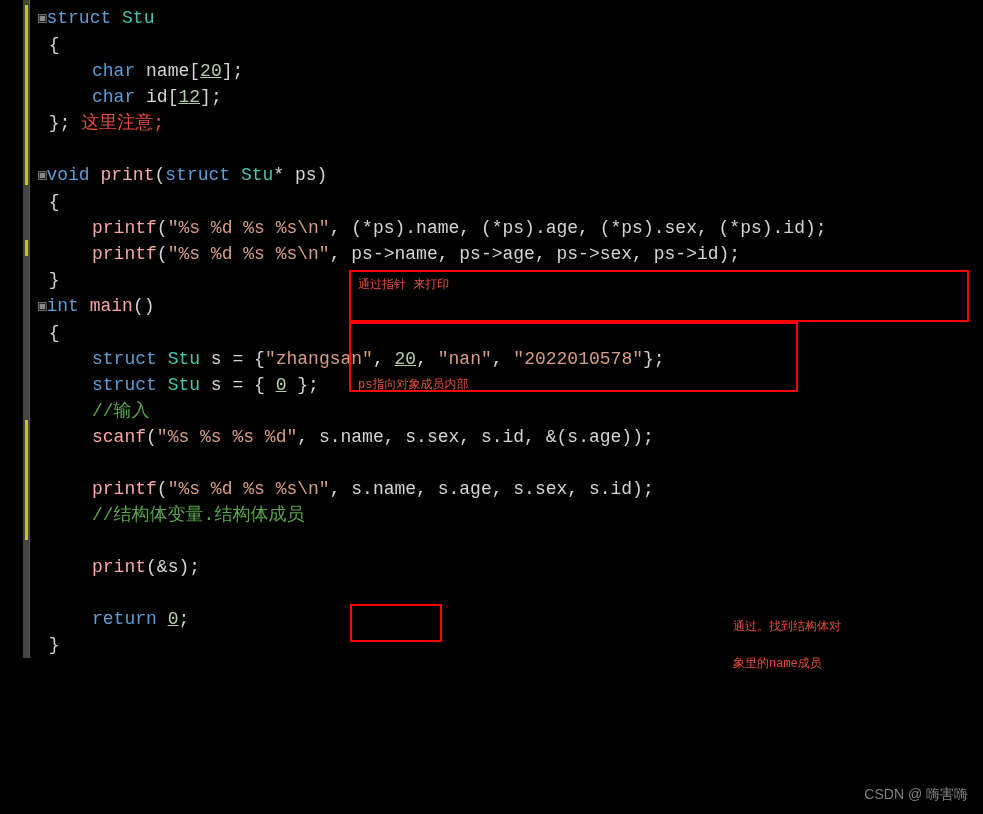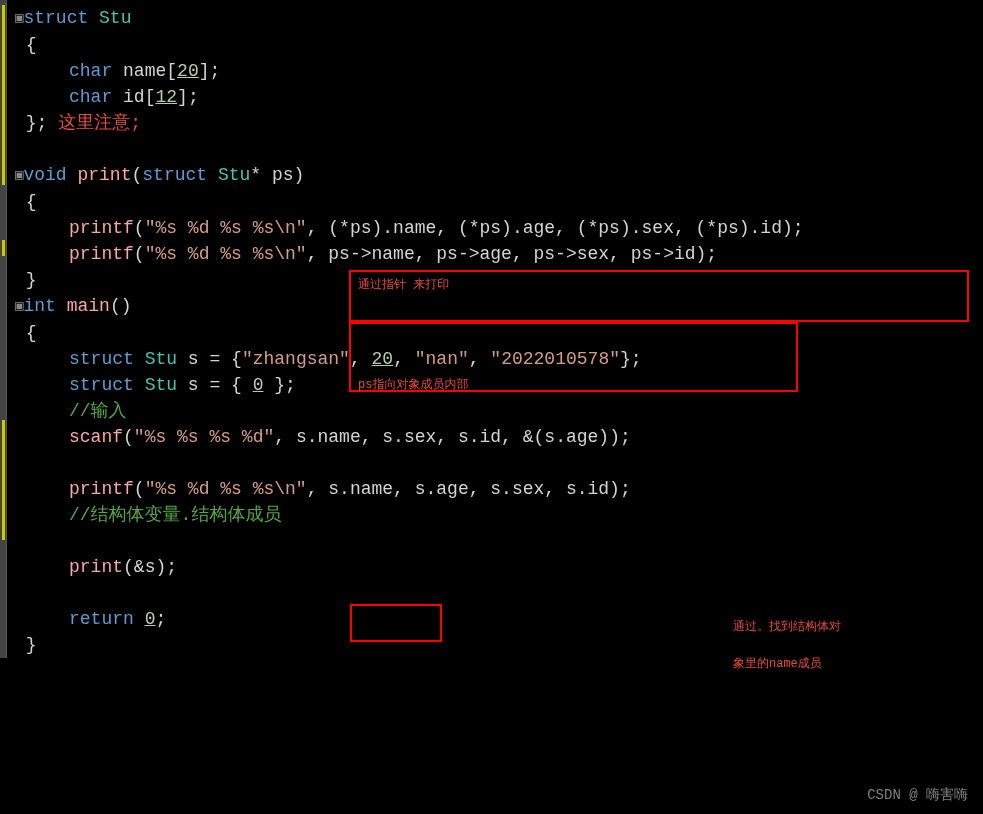--- a/index.html
+++ b/index.html
@@ -13,20 +13,21 @@
       font-size: 18px;
       width: 983px;
       height: 814px;
       position: relative;
       overflow: hidden;
     }
     .editor {
       position: relative;
       padding: 5px 0 0 7px;
       line-height: 26px;
+      margin-left: 23px;
     }
     .gutter {
       position: absolute;
       left: 0;
       top: 0;
       width: 7px;
       height: 100%;
       background: #444;
       border-right: 1px solid #555;
     }
@@ -60,21 +61,21 @@
       position: absolute;
       border: 2px solid #ff0000;
       pointer-events: none;
     }
     .watermark {
       position: absolute;
       bottom: 10px;
       right: 15px;
       color: #808080;
       font-size: 14px;
-      font-family: Liberation Mono, monospace;
+      font-family: Liberation Sans, sans-serif;
     }
     .annotation-right {
       position: absolute;
       color: #e74c3c;
       font-size: 12px;
     }
   </style>
 </head>
 <body>
 

